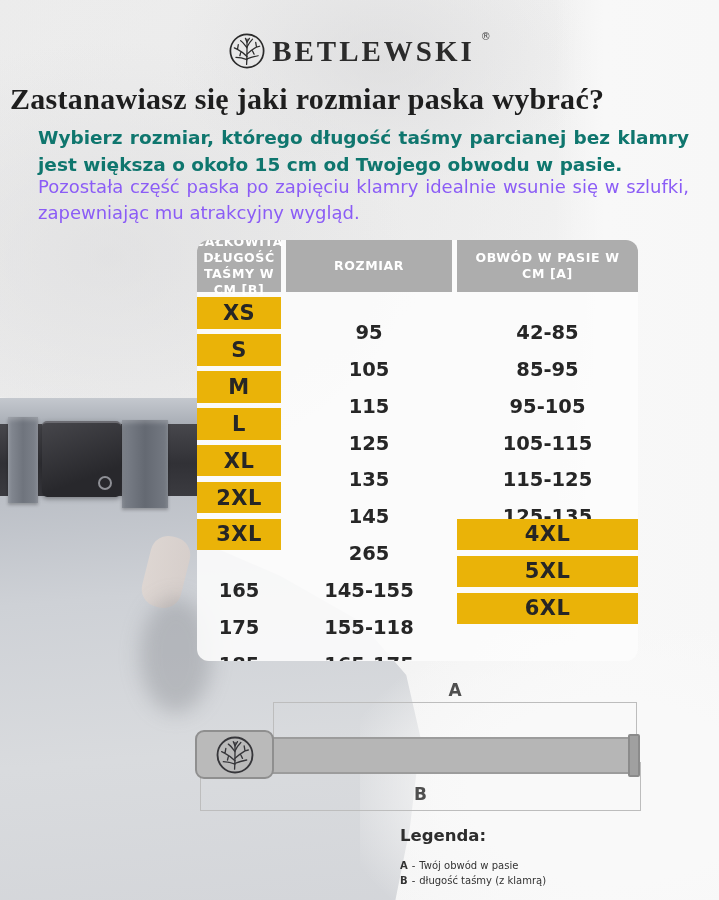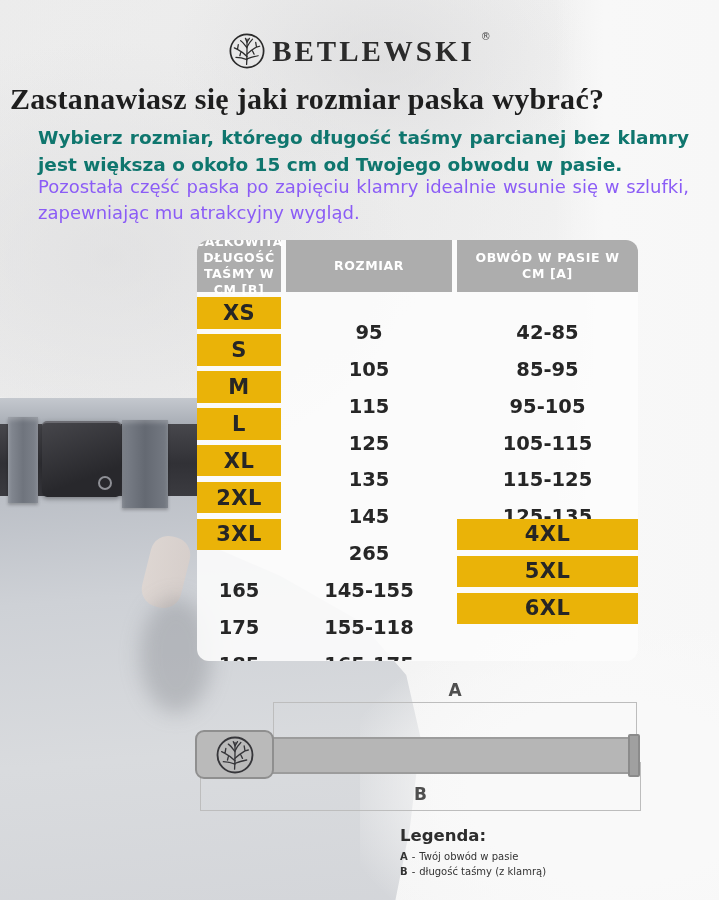--- a/index.html
+++ b/index.html
@@ -87,21 +87,21 @@
     border-bottom:1.5px solid #bdbdbd; border-left:1.5px solid #bdbdbd; border-right:1.5px solid #bdbdbd; }
   .belt-strap { left:271px; top:737px; width:360px; height:37px;
     background:#b6b6b6; border:2px solid #9c9c9c; }
   .belt-tip { left:628px; top:734px; width:12px; height:43px;
     background:#a0a0a0; border:2px solid #8b8b8b; border-radius:2px; }
   .belt-buckle { left:195px; top:730px; width:79px; height:49px; border-radius:9px;
     background:#bababa; border:2px solid #8f8f8f; color:#36363a;
     display:flex; align-items:center; justify-content:center; }
   
   .legend { position:absolute; left:400px; top:826px; color:#2e2e2e; }
-  .legend-title { font-size:16.5px; font-weight:700; margin-bottom:5px; }
+  .legend-title { font-size:16.5px; font-weight:700; margin-bottom:14px; }
   .legend-item { font-size:10px; line-height:1.48; color:#333333; }
   .legend-item b { font-weight:700; margin-right:4px; }
   .legend-item .dash { margin-right:4px; }
 </style>
 </head>
 <body>
 
 <div class="page">
 
   <div class="bg">

